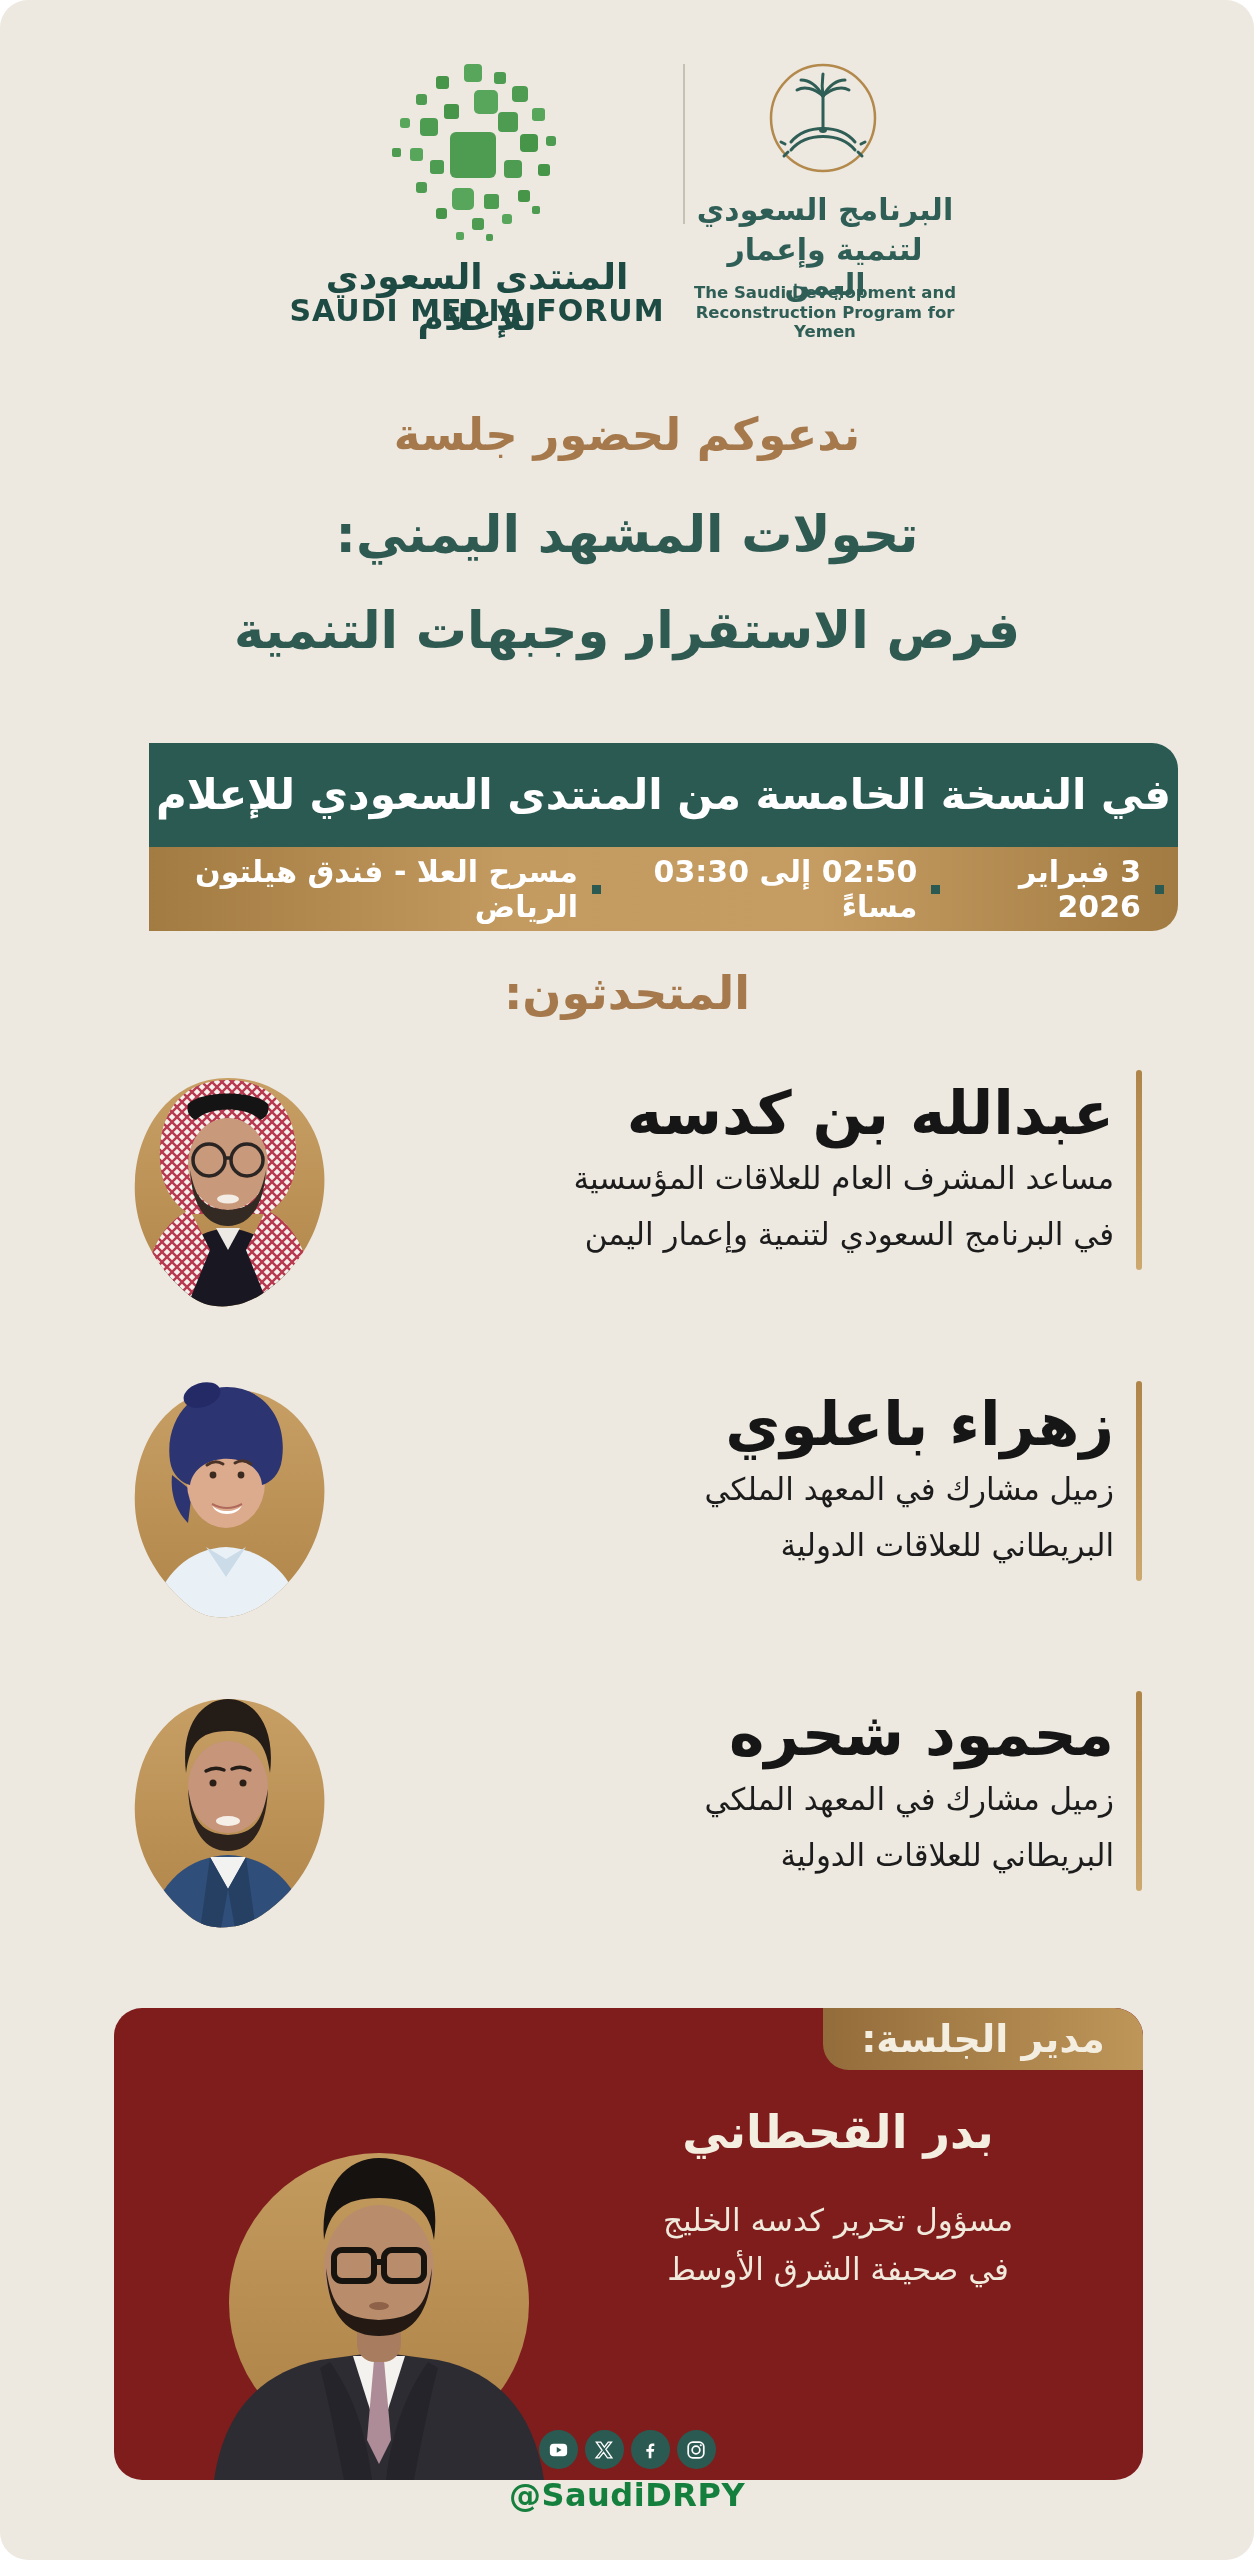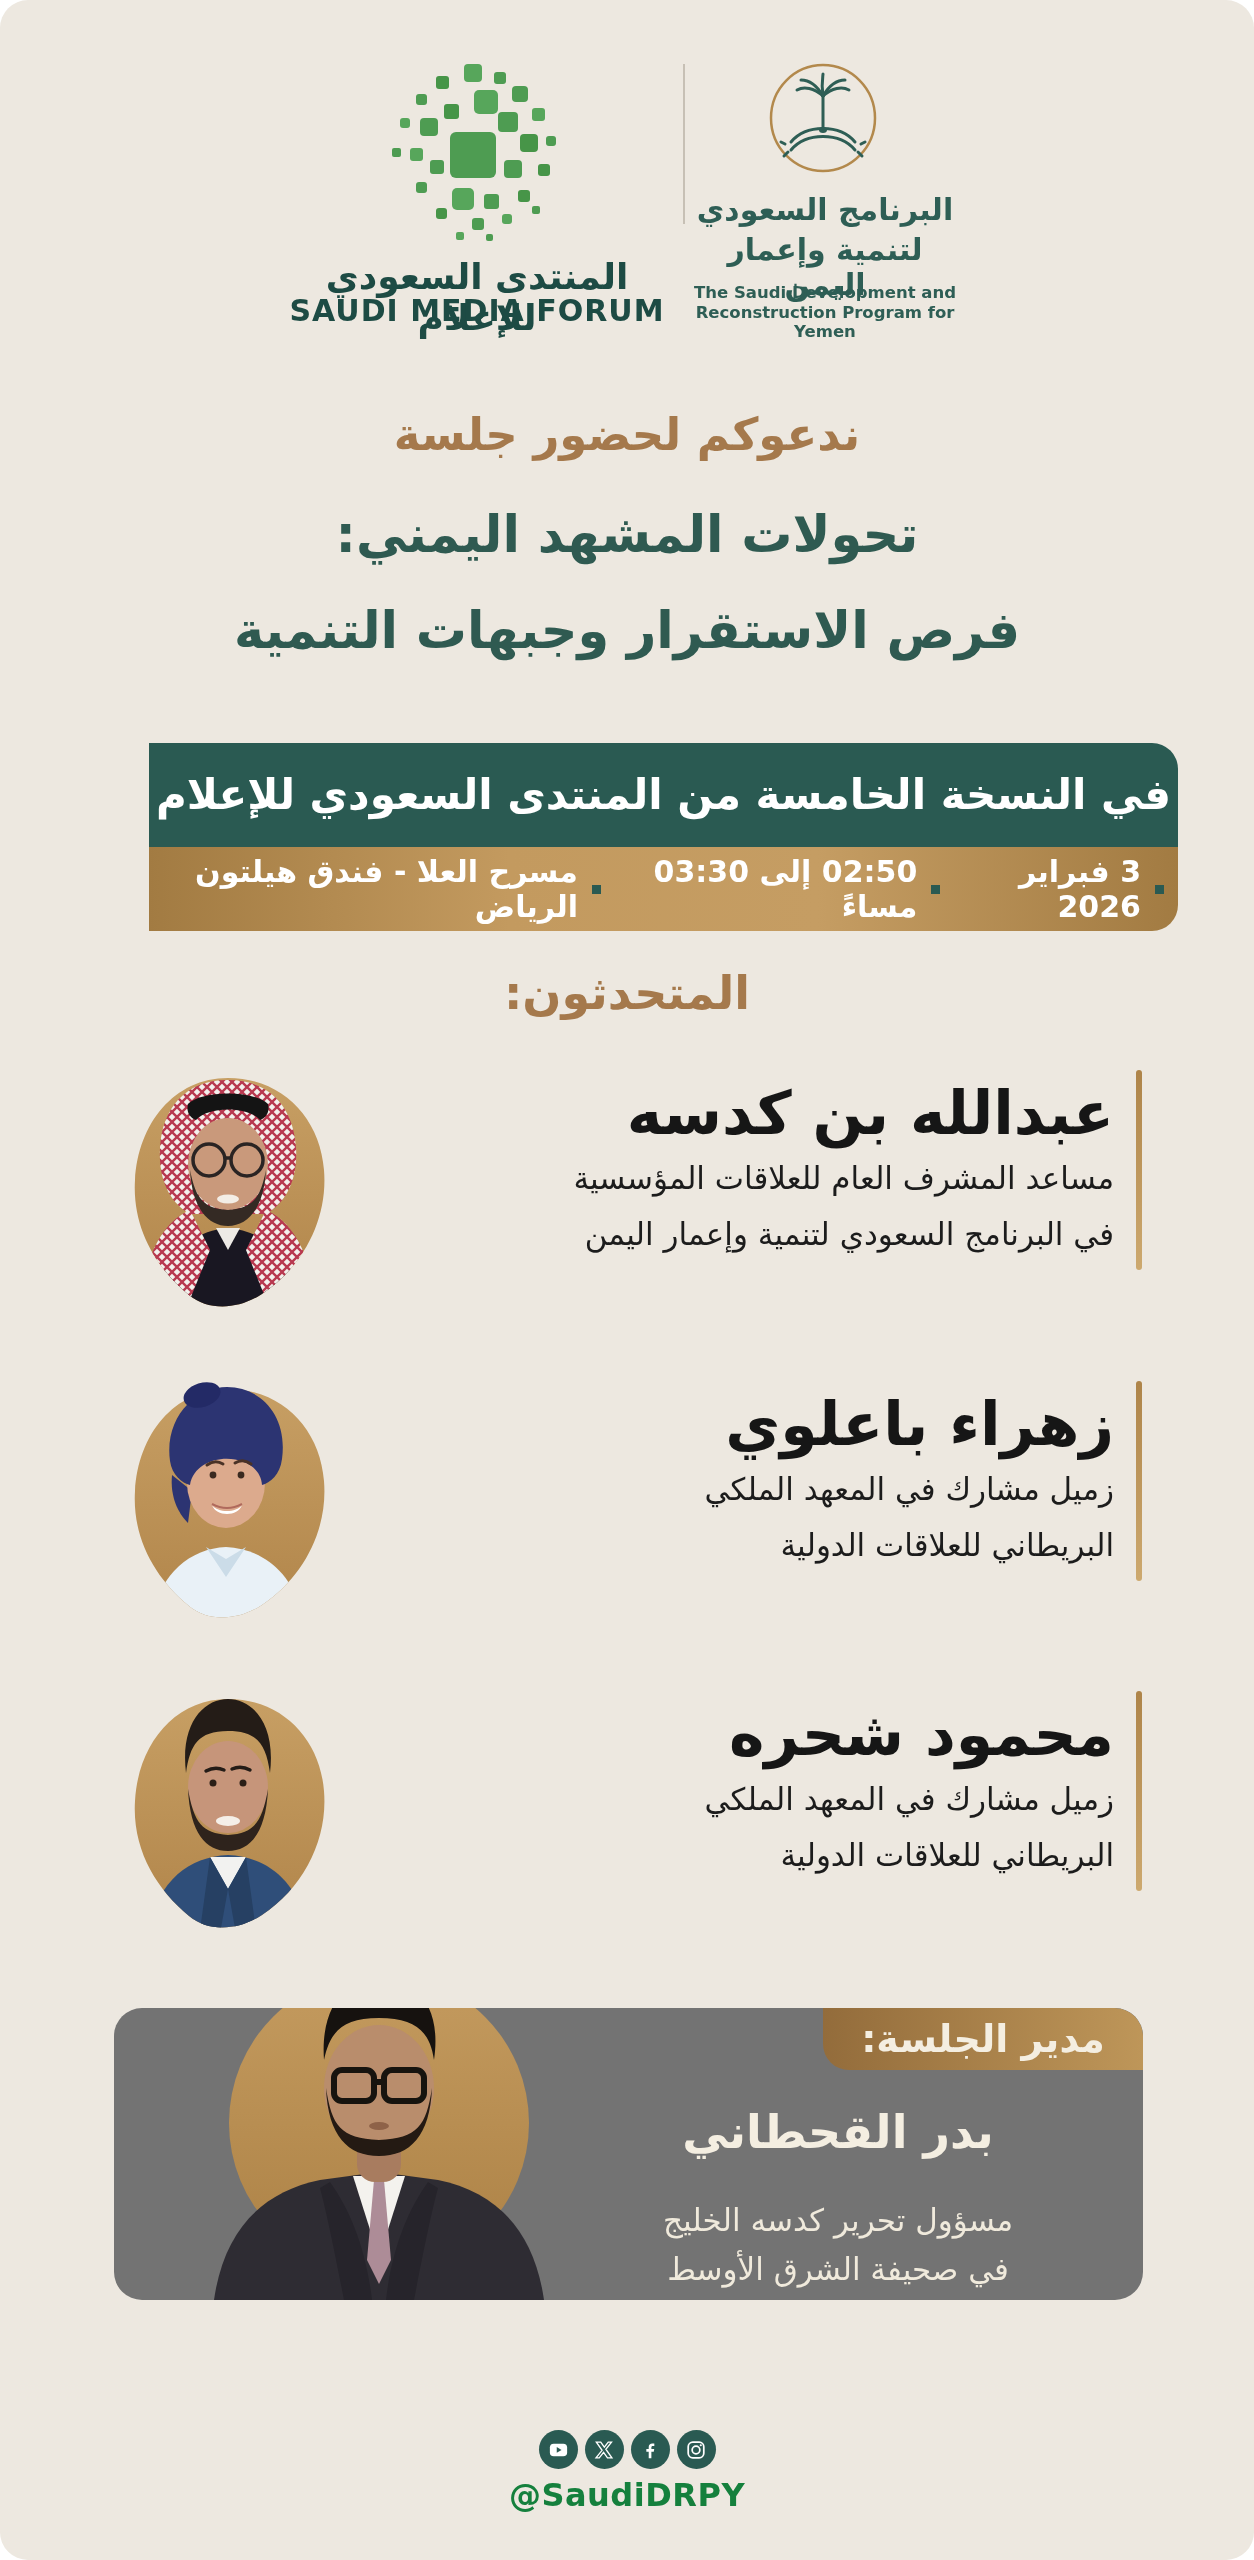--- a/index.html
+++ b/index.html
@@ -27,21 +27,21 @@
   .gsep{width:9px;height:9px;background:#2A5A52;margin:0 14px;flex:0 0 auto;}
 
   
   .speakers-heading{top:966px;font-size:46px;font-weight:bold;color:#A5794C;}
   .sp-name{right:140px;font-size:60px;font-weight:bold;color:#161616;white-space:nowrap;}
   .sp-role{right:140px;width:720px;text-align:right;font-size:31px;color:#1C1C1C;line-height:56px;white-space:nowrap;}
   .gold-line{right:112px;width:6px;height:200px;border-radius:3px;background:linear-gradient(180deg,#AE8449,#CDA96F);}
   .avatar{left:112px;width:232px;height:272px;}
 
   
-  .mod-card{left:114px;top:2008px;width:1029px;height:292px;background:#737373;border-radius:28px;overflow:hidden;}
+  .mod-card{left:114px;top:2008px;width:1029px;height:472px;background:#7f1d1d;border-radius:28px;overflow:hidden;}
   .mod-tab{position:absolute;top:0;right:0;width:320px;height:62px;background:linear-gradient(90deg,#936C3B,#BE9659);
     border-radius:0 28px 0 26px;display:flex;align-items:center;justify-content:center;
     color:#F4EEE1;font-size:38px;font-weight:bold;}
   .mod-name{position:absolute;top:97px;right:70px;width:470px;text-align:center;font-size:46px;font-weight:bold;color:#F4EEE1;white-space:nowrap;}
   .mod-role{position:absolute;top:188px;right:70px;width:470px;text-align:center;font-size:31px;color:#F0EADC;line-height:49px;white-space:nowrap;}
   .mod-photo{position:absolute;left:20px;bottom:0;width:540px;height:352px;}
 
   
   .social-row{top:2430px;left:0;right:0;display:flex;justify-content:center;gap:7px;}
   .social-circle{width:39px;height:39px;border-radius:50%;background:#2A5A52;display:flex;align-items:center;justify-content:center;}

